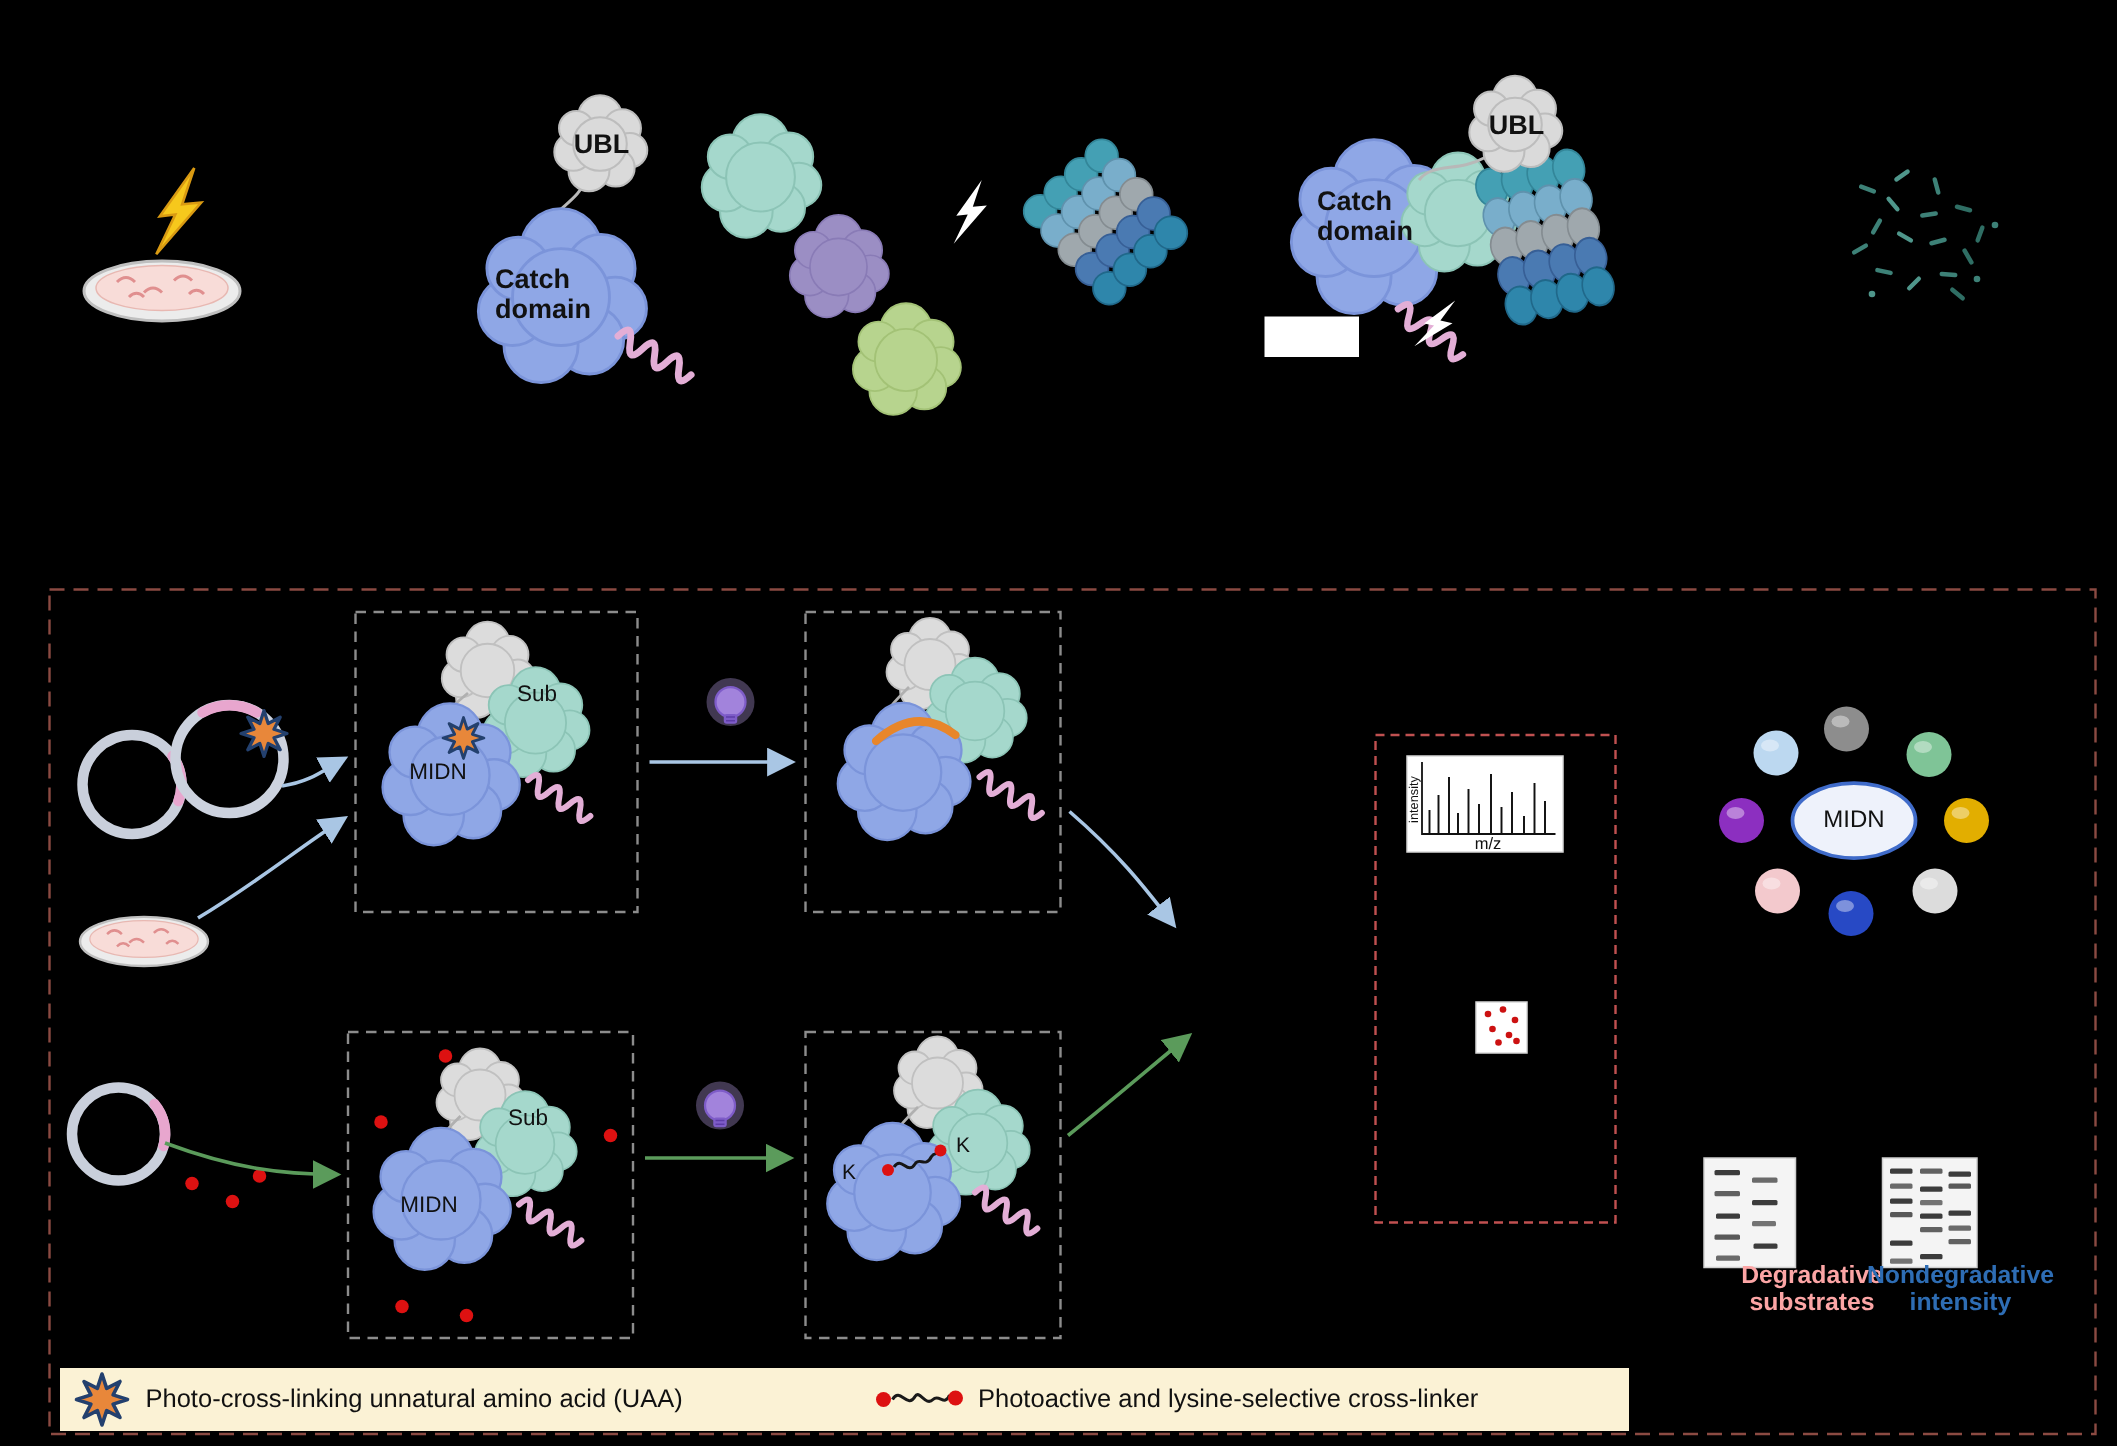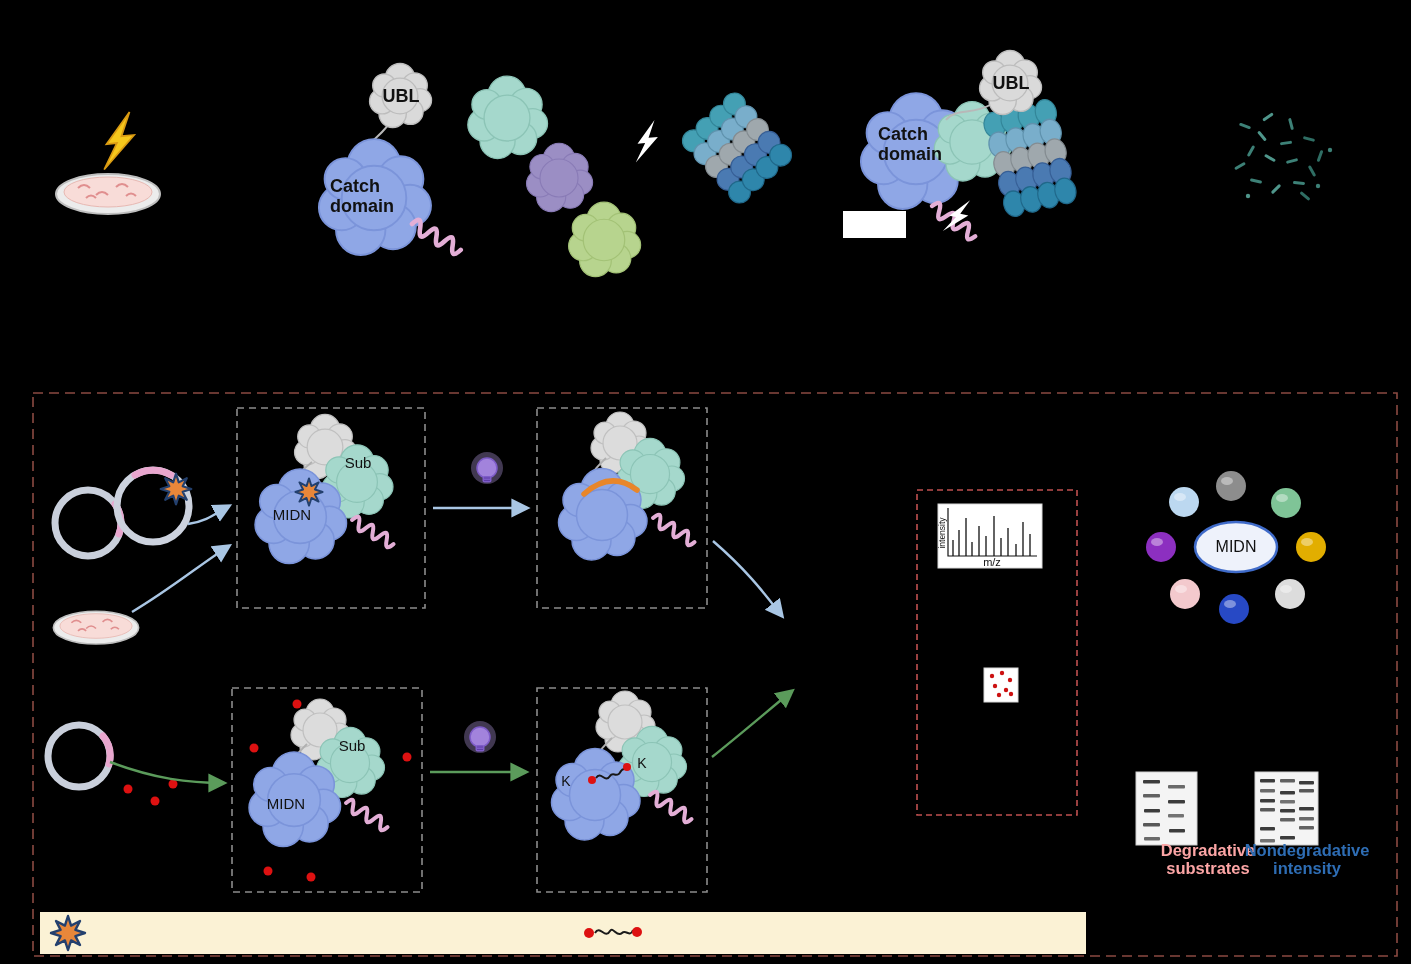--- a/index.html
+++ b/index.html
@@ -324,14 +324,16 @@
 <div class="label c" style="left:556px;top:774px;width:20px;font-size:14px;">K</div>
 <div class="label c" style="left:632px;top:756px;width:20px;font-size:14px;">K</div>
 
 <div class="label c" style="left:1195px;top:538px;width:82px;font-size:16px;">MIDN</div>
 
 <div class="label b c" style="left:1148px;top:841px;width:120px;font-size:16.5px;color:#fca5a5;">Degradative
 substrates</div>
 <div class="label b c" style="left:1232px;top:841px;width:150px;font-size:16.5px;color:#2e6db4;">Nondegradative
 intensity</div>
 
+<div class="label" style="left:97px;top:923px;font-size:17px;">Photo-cross-linking unnatural amino acid (UAA)</div>
+<div class="label" style="left:652px;top:923px;font-size:17px;">Photoactive and lysine-selective cross-linker</div>
 
 </div>
 
 </body></html>

